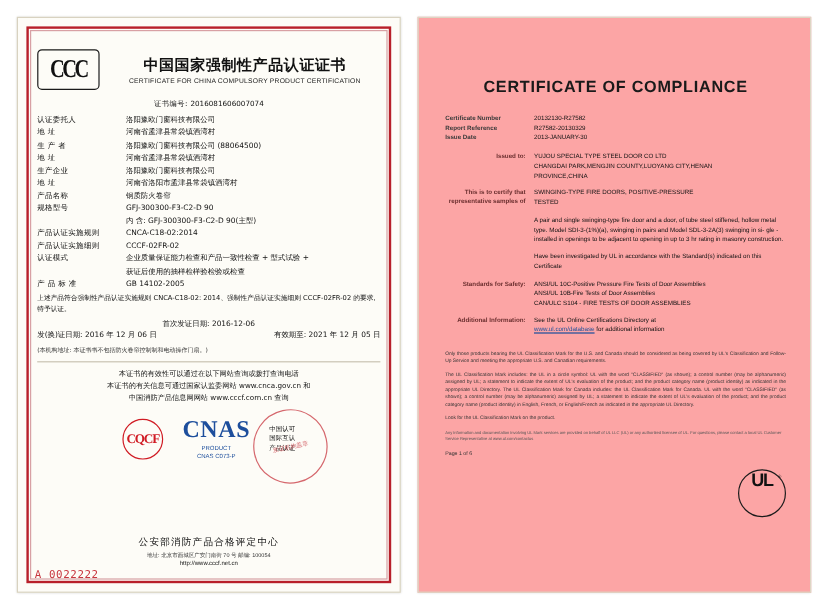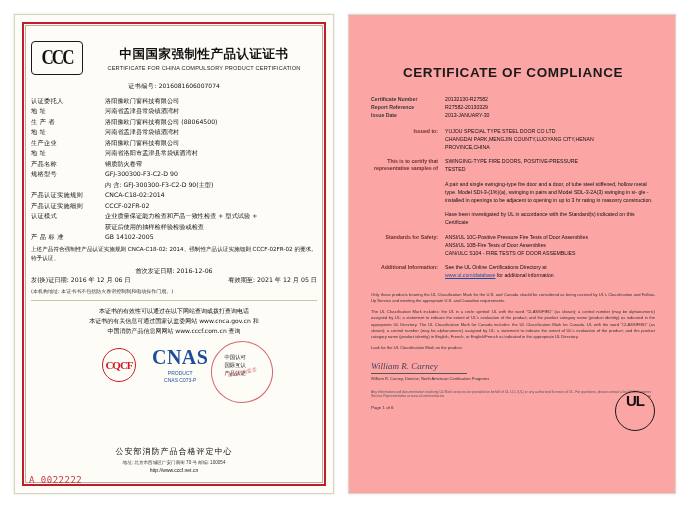--- a/index.html
+++ b/index.html
@@ -381,25 +381,20 @@
         </div>
 
       </div>
 
       <div class="en-fineprint">
         <p>Only those products bearing the UL Classification Mark for the U.S. and Canada should be considered as being covered by UL's Classification and Follow-Up Service and meeting the appropriate U.S. and Canadian requirements.</p>
         <p>The UL Classification Mark includes: the UL in a circle symbol: UL with the word "CLASSIFIED" (as shown); a control number (may be alphanumeric) assigned by UL; a statement to indicate the extent of UL's evaluation of the product; and the product category name (product identity) as indicated in the appropriate UL Directory. The UL Classification Mark for Canada includes: the UL Classification Mark for Canada. UL with the word "CLASSIFIED" (as shown); a control number (may be alphanumeric) assigned by UL; a statement to indicate the extent of UL's evaluation of the product; and the product category name (product identity) in English, French, or English/French as indicated in the appropriate UL Directory.</p>
         <p>Look for the UL Classification Mark on the product.</p>
       </div>
 
-      <div class="en-sign">
-        <div class="sig">William R. Carney</div>
-        <div class="sigline"></div>
-        <div class="sigtitle">William R. Carney, Director, North American Certification Programs</div>
-      </div>
 
       <div class="en-disclaimer">Any information and documentation involving UL Mark services are provided on behalf of UL LLC (UL) or any authorized licensee of UL. For questions, please contact a local UL Customer Service Representative at www.ul.com/contactus</div>
       <div class="en-pagenum">Page 1 of 6</div>
     </div>
 
     <div class="ul-mark">
       <span>UL</span>
       <span class="reg">®</span>
     </div>
   </div>

